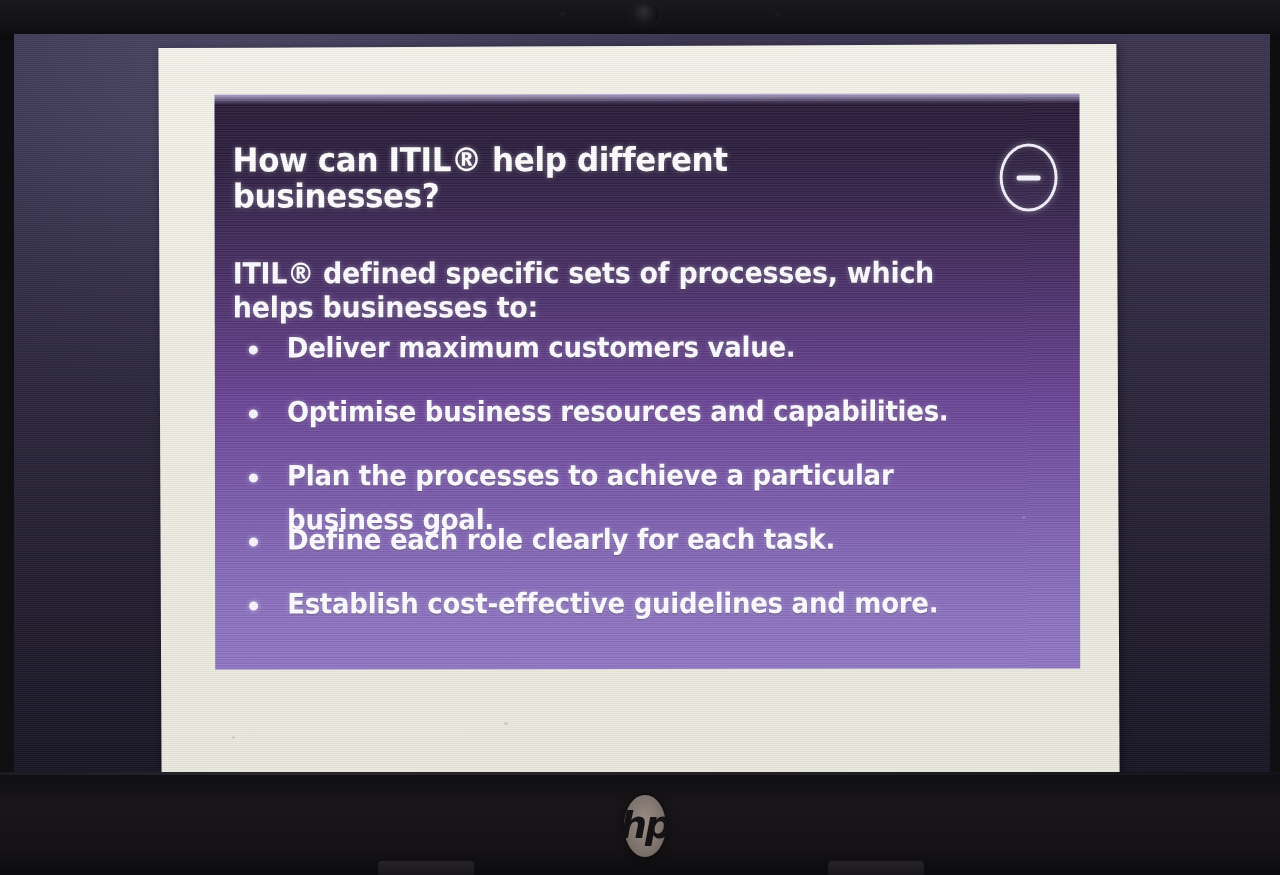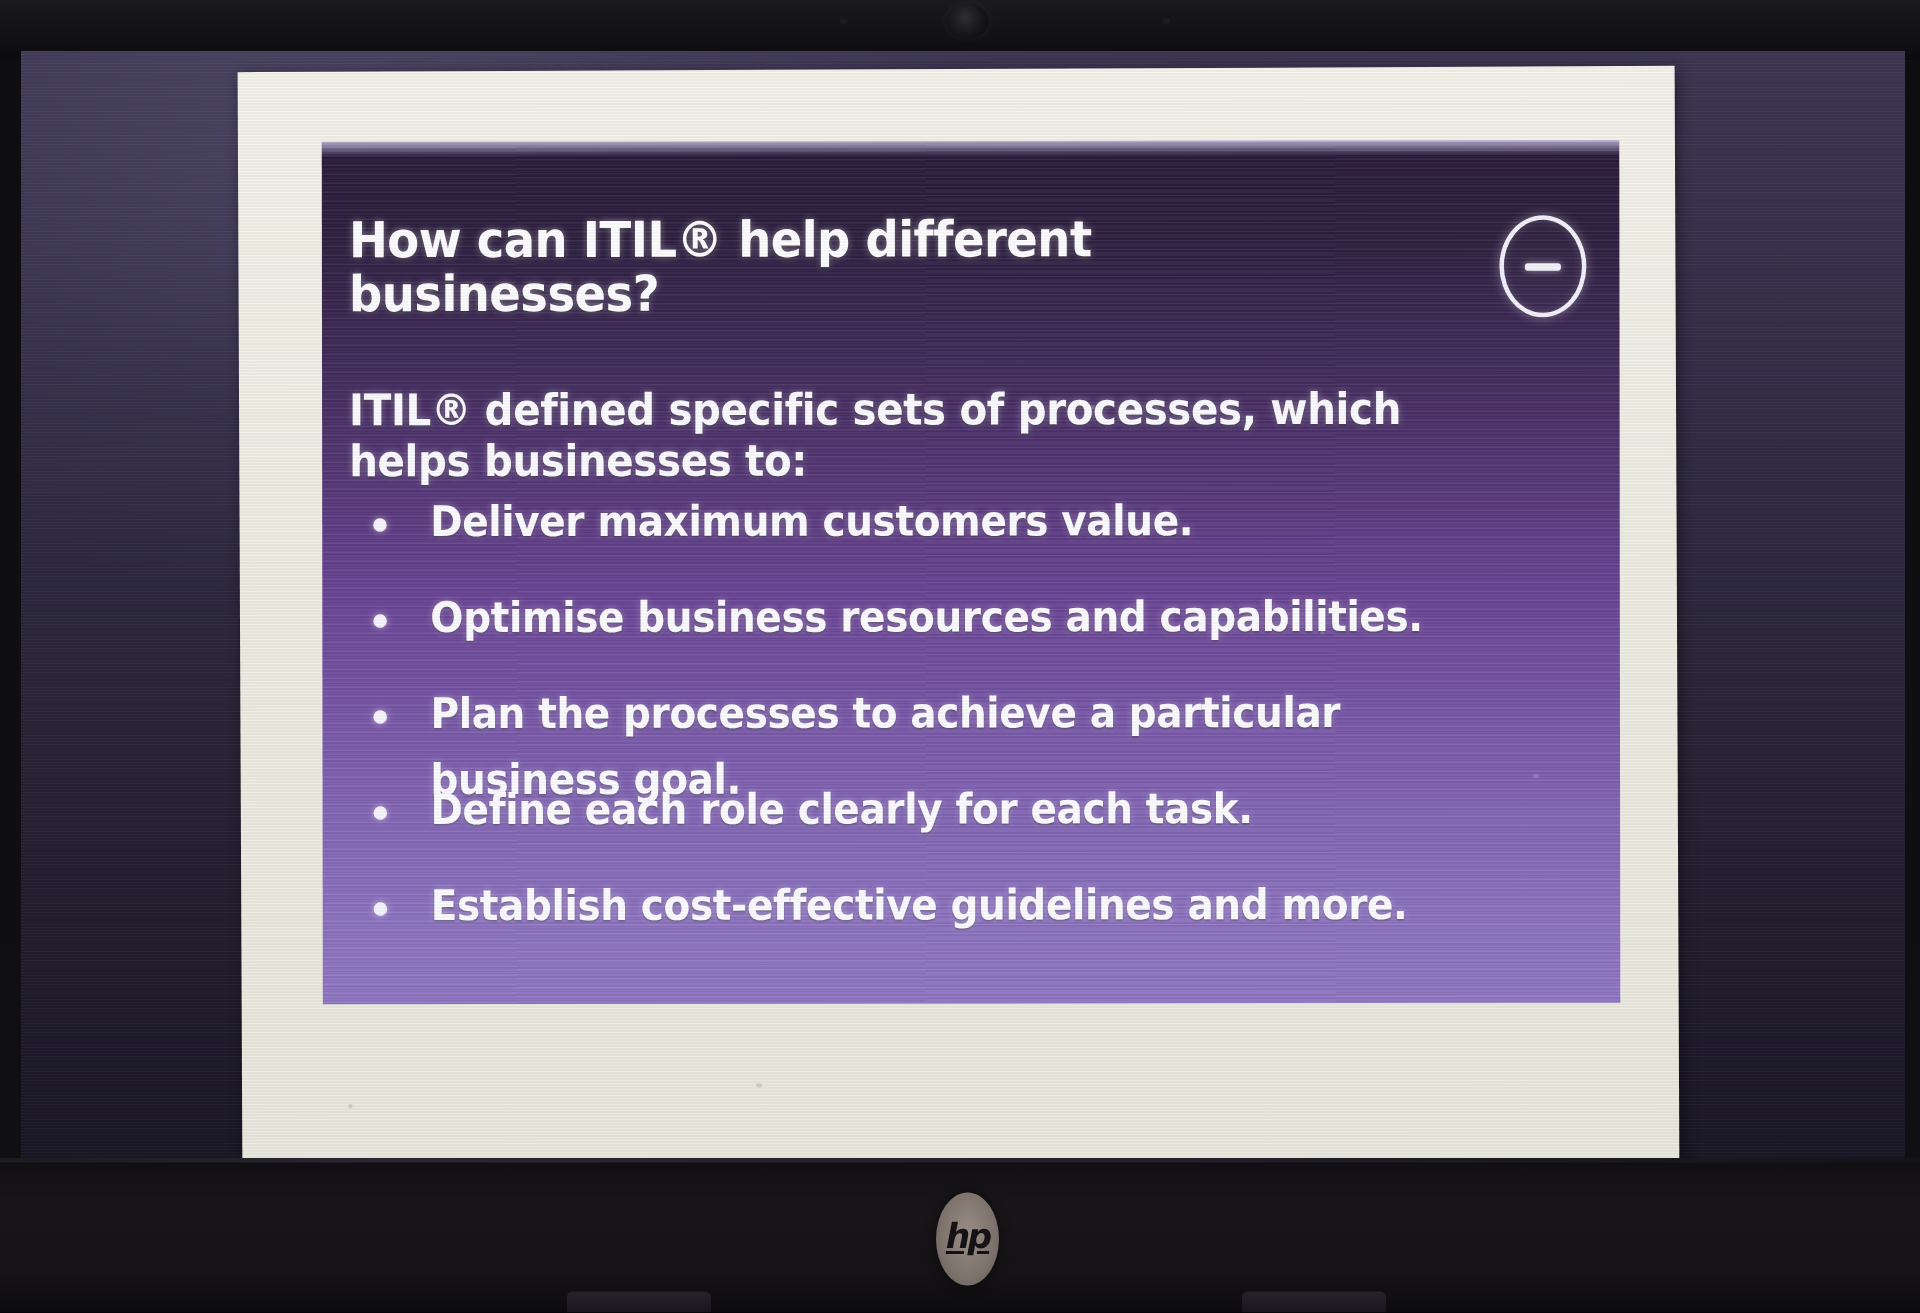--- a/index.html
+++ b/index.html
@@ -78,26 +78,25 @@
     background: radial-gradient(ellipse at 50% 45%, #9a8d85 0%, #7d736c 60%, #5f5751 100%);
     display: flex;
     align-items: center;
     justify-content: center;
     box-shadow: 0 0 8px rgba(0,0,0,0.6);
   }
   .hp-logo span {
     font-family: "DejaVu Sans", sans-serif;
     font-style: italic;
     font-weight: 700;
-    font-size: 23px;
+    font-size: 38px;
     line-height: 1;
     color: #141215;
     letter-spacing: -2px;
     transform: translateY(-1px);
-    text-decoration: underline;
   }
   .deck-key {
     position: absolute;
     bottom: 0;
     height: 14px;
     border-radius: 4px 4px 0 0;
     background: linear-gradient(180deg, #2a272c 0%, #1b1920 100%);
     opacity: 0.85;
   }
   .deck-key.k1 { left: 378px; width: 96px; }

